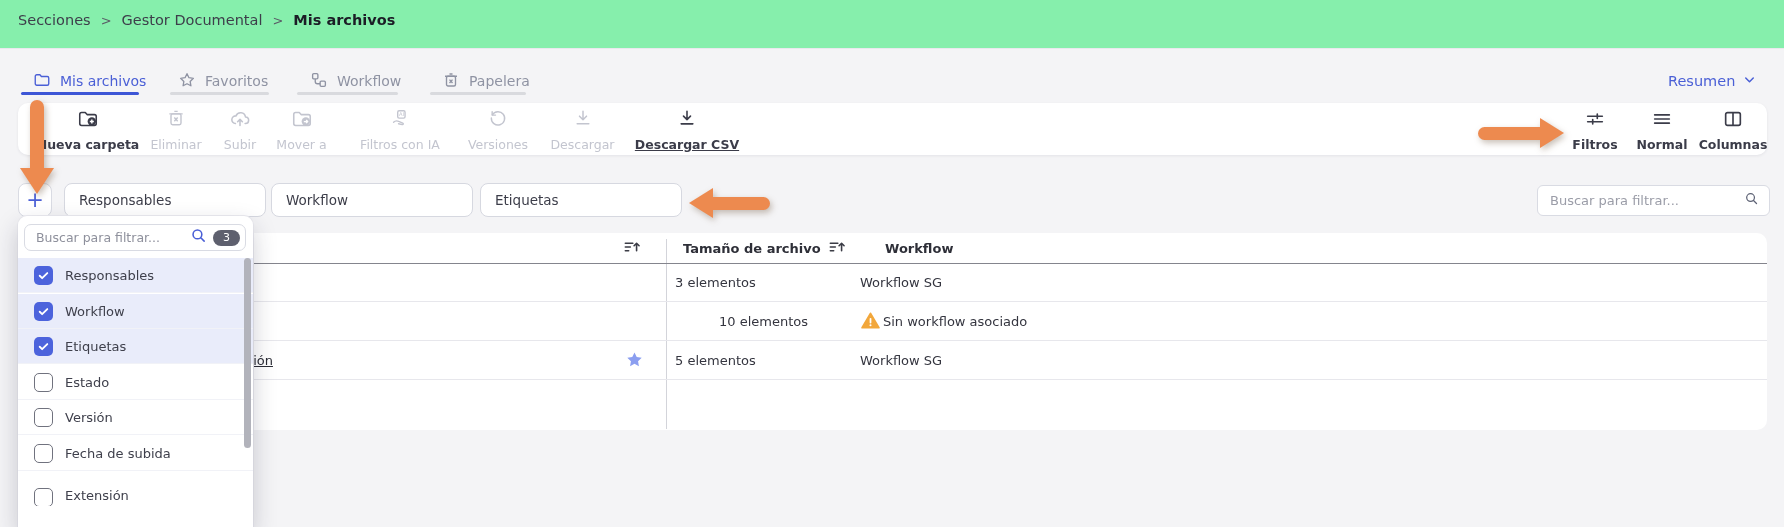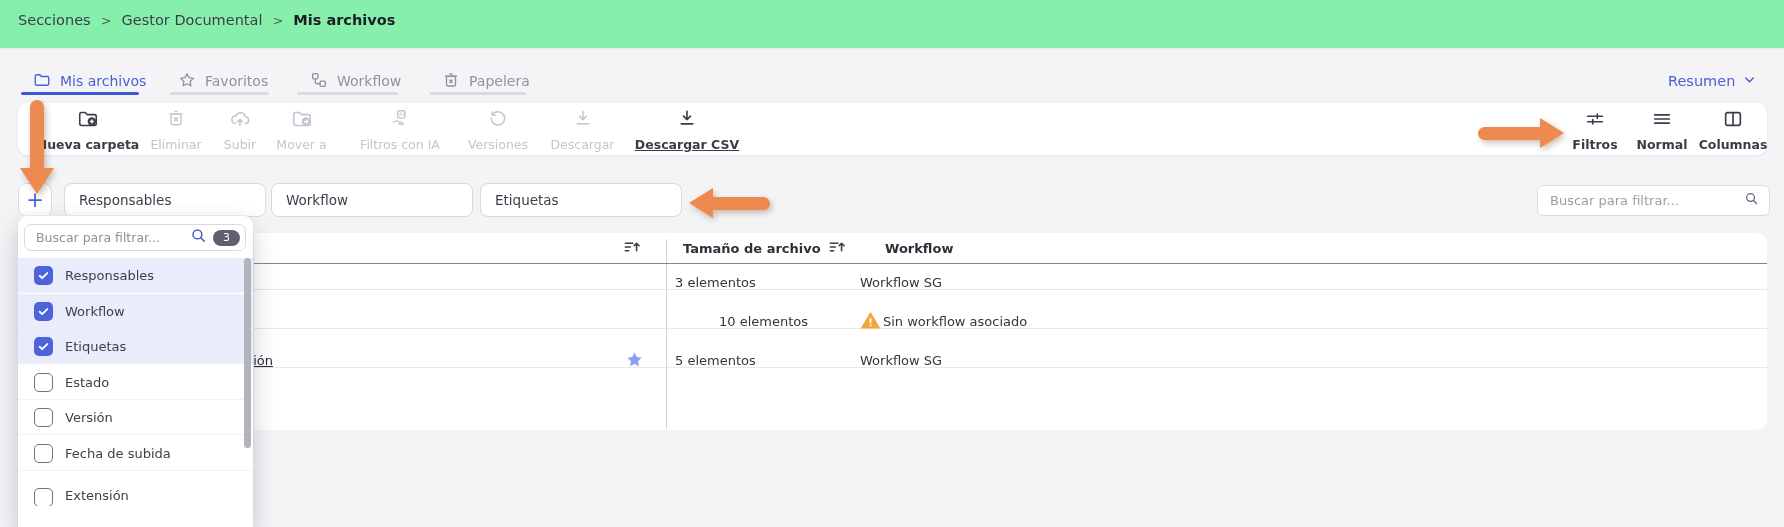--- a/index.html
+++ b/index.html
@@ -33,21 +33,21 @@
   .addbtn { position:absolute; left:18px; top:183px; width:34px; height:34px; background:#fff; border:1px solid #d9dbe3; border-radius:8px; display:flex; align-items:center; justify-content:center; color:#4a5fd6; font-size:21px; line-height:1; }
   .chip { position:absolute; top:183px; width:202px; height:34px; background:#fff; border:1px solid #d6d8e0; border-radius:8px; display:flex; align-items:center; padding-left:14px; font-size:13.5px; color:#3c3d49; }
   .searchbox { position:absolute; left:1537px; top:185px; width:233px; height:31px; background:#fff; border:1px solid #d9dbe3; border-radius:6px; display:flex; align-items:center; padding:0 10px 0 12px; }
   .searchbox .ph { flex:1; font-size:13px; color:#9b9da8; }
 
   
   .tablecard { position:absolute; left:18px; top:233px; width:1749px; height:197px; background:#fff; border-radius:10px; }
   .thead-line { position:absolute; left:0; top:30px; width:1749px; height:1px; background:#84858d; }
   .vdivider { position:absolute; left:648px; top:6px; width:1px; height:190px; background:#d3d4da; }
   .th { position:absolute; top:0; height:30px; display:flex; align-items:center; font-weight:700; font-size:13px; color:#2e2f38; }
-  .trow { position:absolute; left:0; width:1749px; height:27px; border-bottom:1px solid #e7e7ec; }
+  .trow { position:absolute; left:0; width:1749px; height:39px; border-bottom:1px solid #e7e7ec; }
   .cell { position:absolute; top:0; height:39px; display:flex; align-items:center; font-size:13px; color:#34353f; }
   .rowlink { text-decoration:underline; color:#2b2c35; }
   .star { color:#8b9ef0; }
 
   
   .panel { position:absolute; left:18px; top:216px; width:235px; height:311px; background:#fff; border-radius:9px 9px 0 0; box-shadow:0 10px 24px rgba(30,30,60,.22), 0 0 0 1px #ececf1; z-index:5; }
   .panel-search { position:absolute; left:6px; top:8px; width:222px; height:27px; border:1px solid #d9dbe3; border-radius:7px; display:flex; align-items:center; padding:0 5px 0 11px; background:#fff; }
   .panel-search .ph { flex:1; font-size:12.5px; color:#8e909c; }
   .badge { min-width:27px; height:16px; background:#5e606e; border-radius:9px; color:#fff; font-size:11px; display:flex; align-items:center; justify-content:center; margin-left:6px; }
   .opt { position:absolute; left:0; width:235px; height:35px; display:flex; align-items:center; gap:12px; padding-left:16px; border-bottom:1px solid #f1f2f7; background:#fff; font-size:13px; color:#3f404c; }

